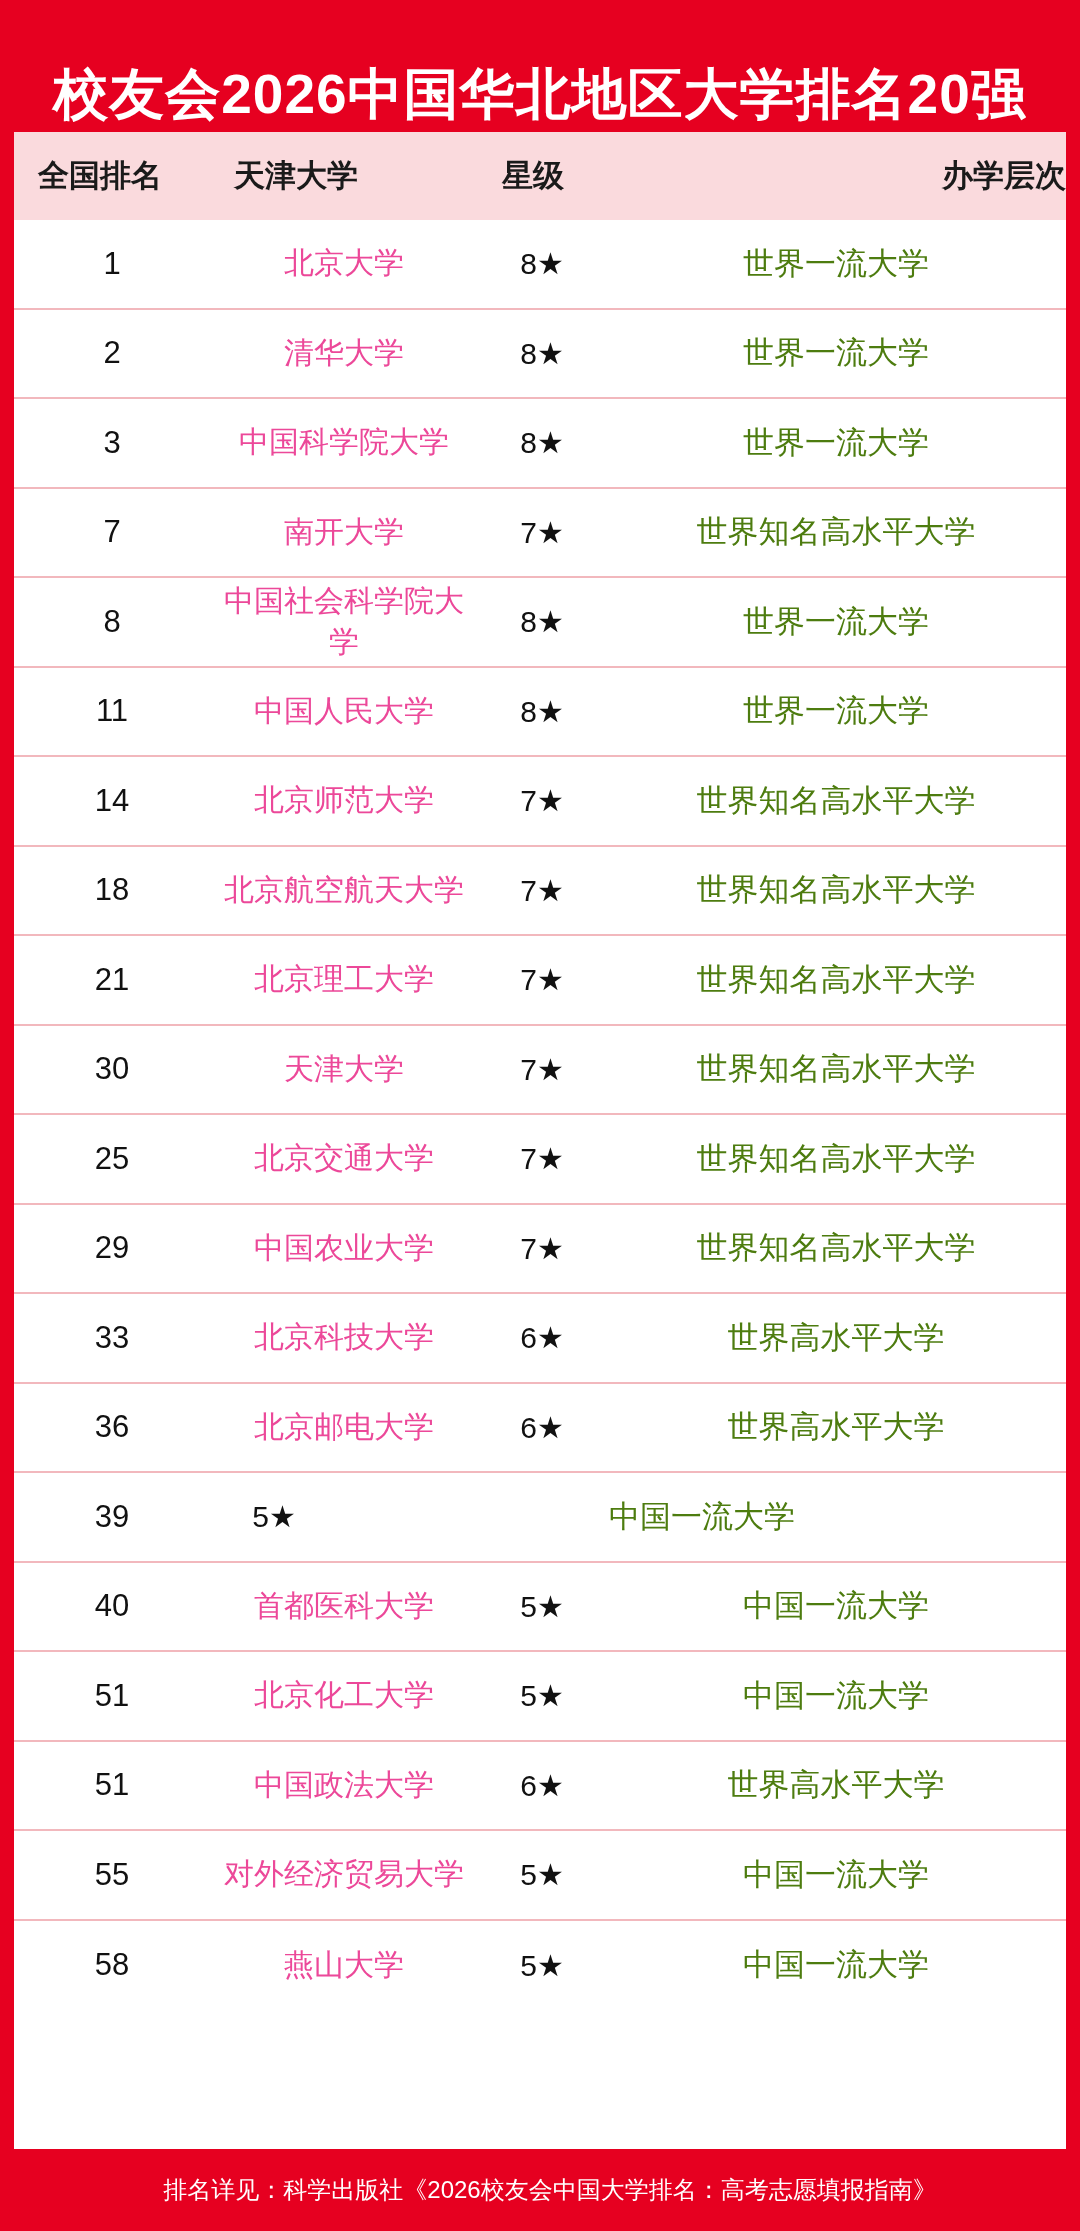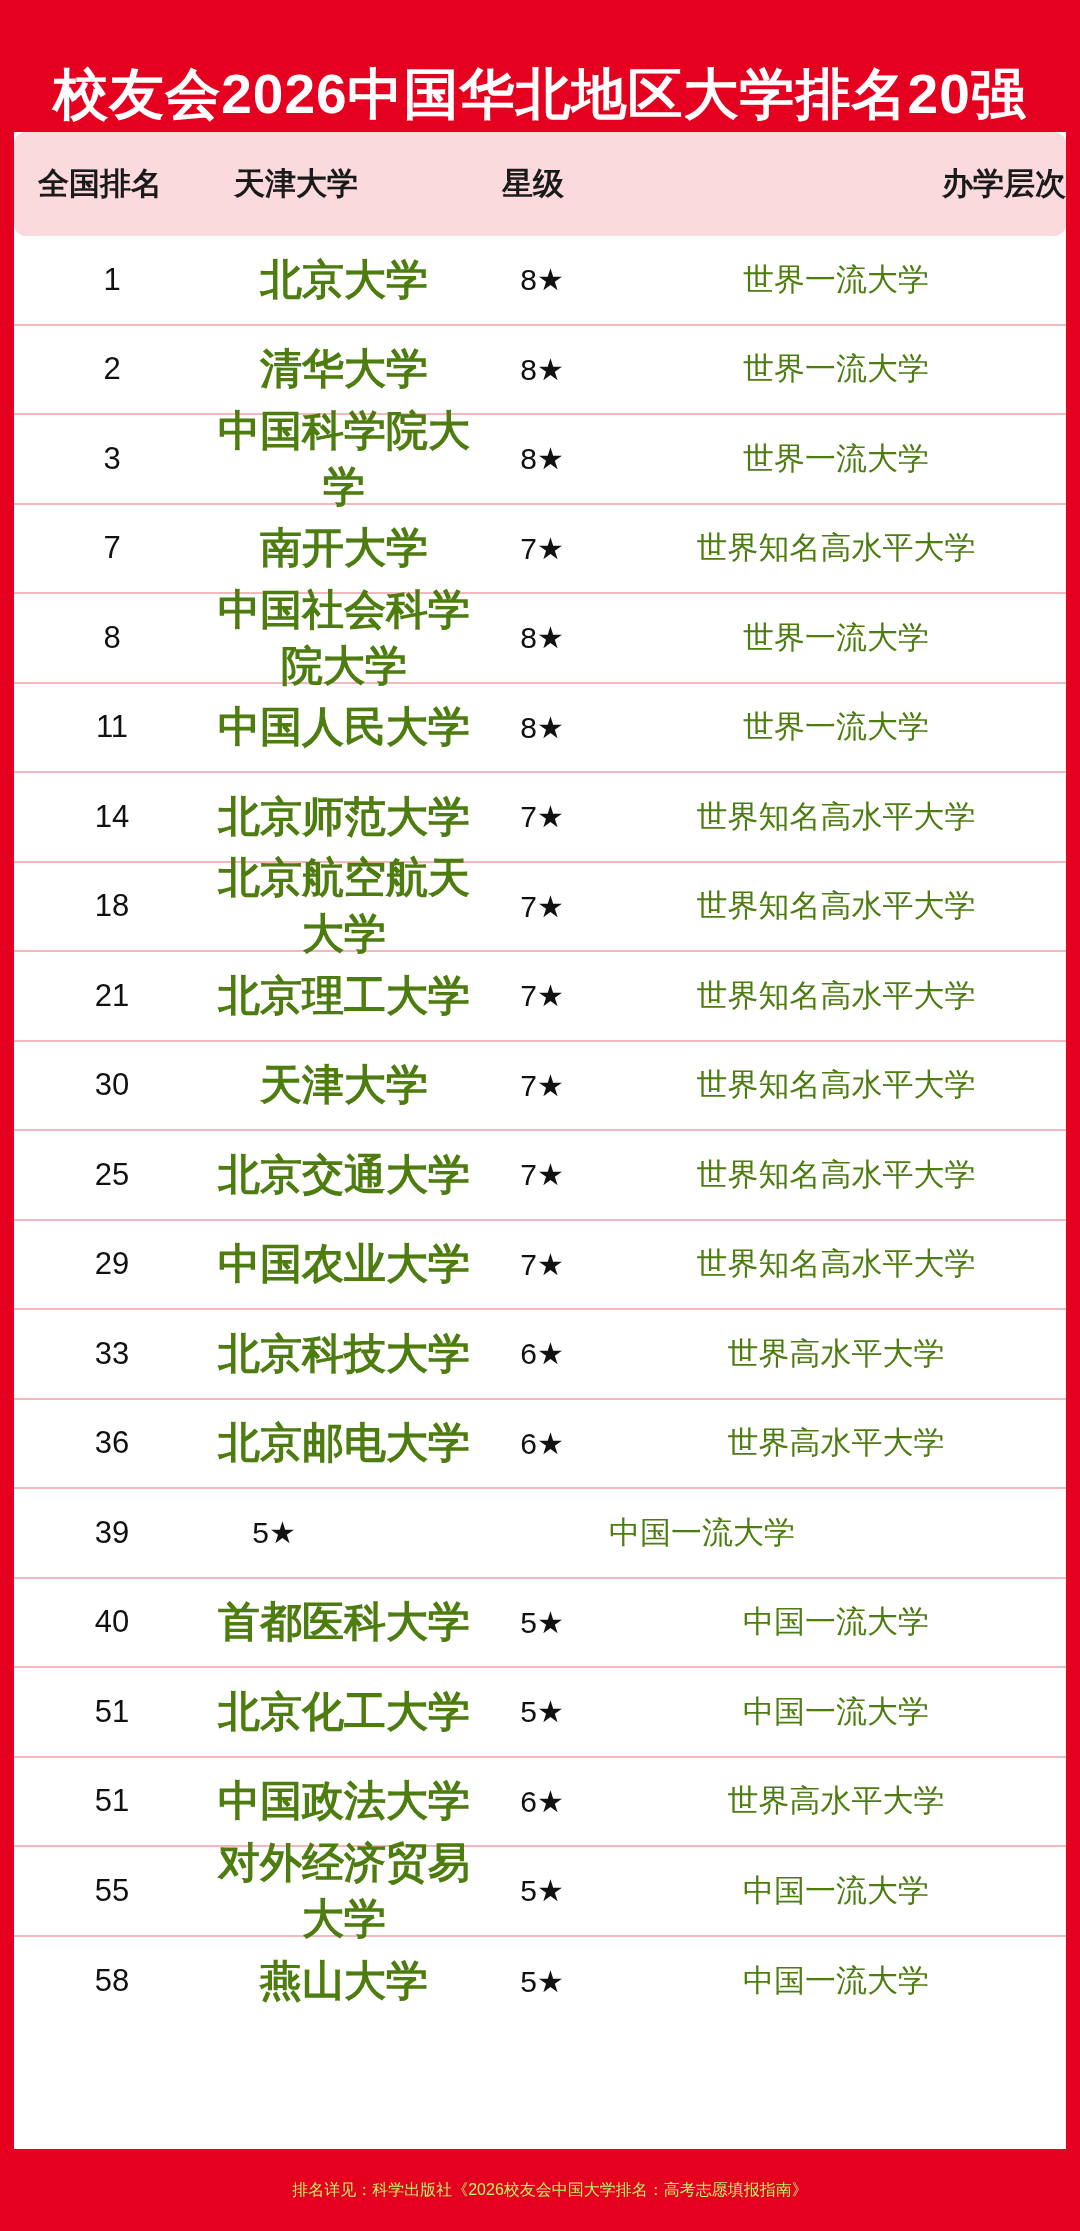--- a/index.html
+++ b/index.html
@@ -43,23 +43,22 @@
     flex-direction: column;
   }
   .row {
     display: flex;
     align-items: center;
     border-bottom: 2px solid #f2b8bd;
     box-sizing: border-box;
   }
   .header-row {
     background: #fadadd;
-    height: 104px;
+    height: 88px;
     border-bottom: none;
-    border-radius: 12px;
   }
   .data-row {
     height: 89.5px;
   }
   .data-row:last-child {
     border-bottom: none;
   }
   .c-rank {
     width: 196px;
     text-align: center;
@@ -90,43 +89,42 @@
   .header-row .c-rank { text-align: left; padding-left: 24px; }
   .header-row .c-name { text-align: left; padding-left: 0px; }
   .header-row .c-star { text-align: left; }
   .header-row .c-level { text-align: right; padding-left: 6px; }
 
   .data-row .c-rank {
     font-size: 31px;
     color: #111111;
   }
   .data-row .c-name {
-    font-size: 42px;
-    color: #4d7c0f;
-    font-weight: bold;
+    font-size: 30px;
+    color: #ec4899;
   }
   .data-row .c-star {
     font-size: 30px;
     color: #111111;
   }
   .data-row .c-level {
     font-size: 31px;
     color: #4d7c0f;
   }
   .footer {
     flex: 0 0 auto;
     height: 82px;
     display: flex;
     align-items: center;
     justify-content: center;
     background: #e60020;
   }
   .footer-text {
-    color: #bef264;
-    font-size: 16px;
+    color: #ffffff;
+    font-size: 24px;
     white-space: nowrap;
     margin-left: 20px;
   }
 </style>
 </head>
 <body>
 
 <div class="page">
 
   <div class="title-bar">

